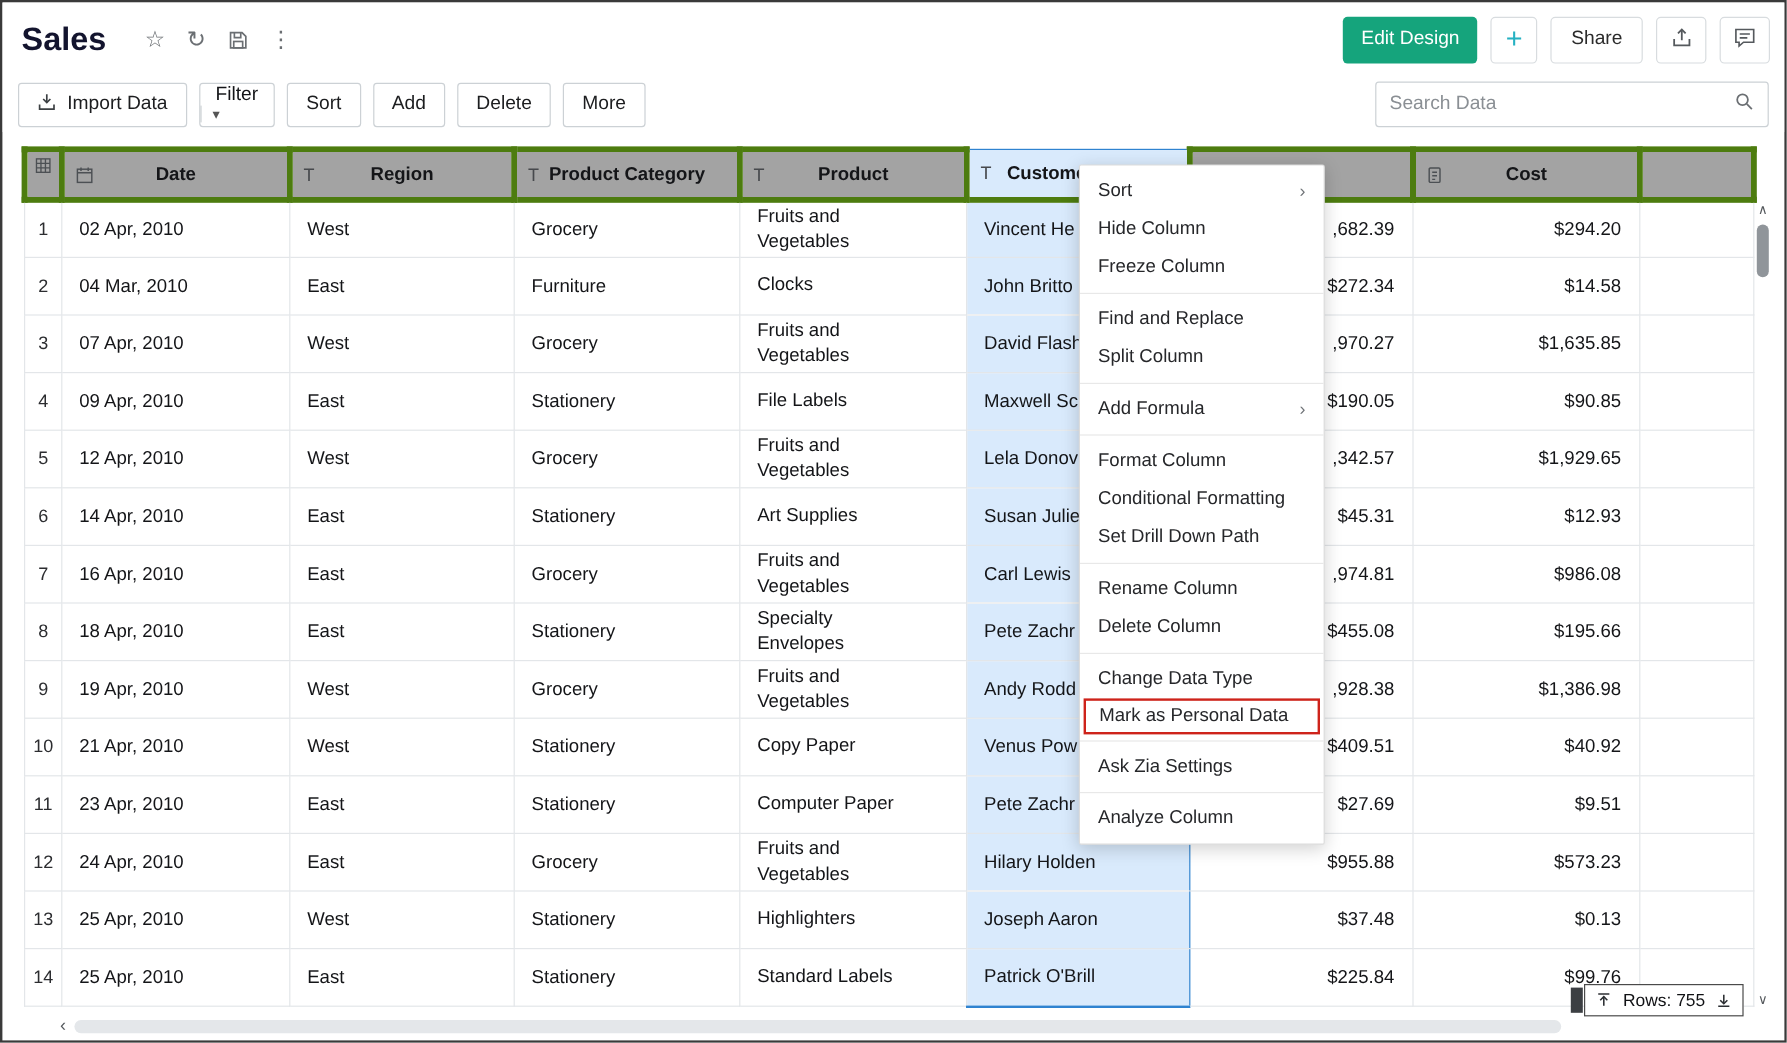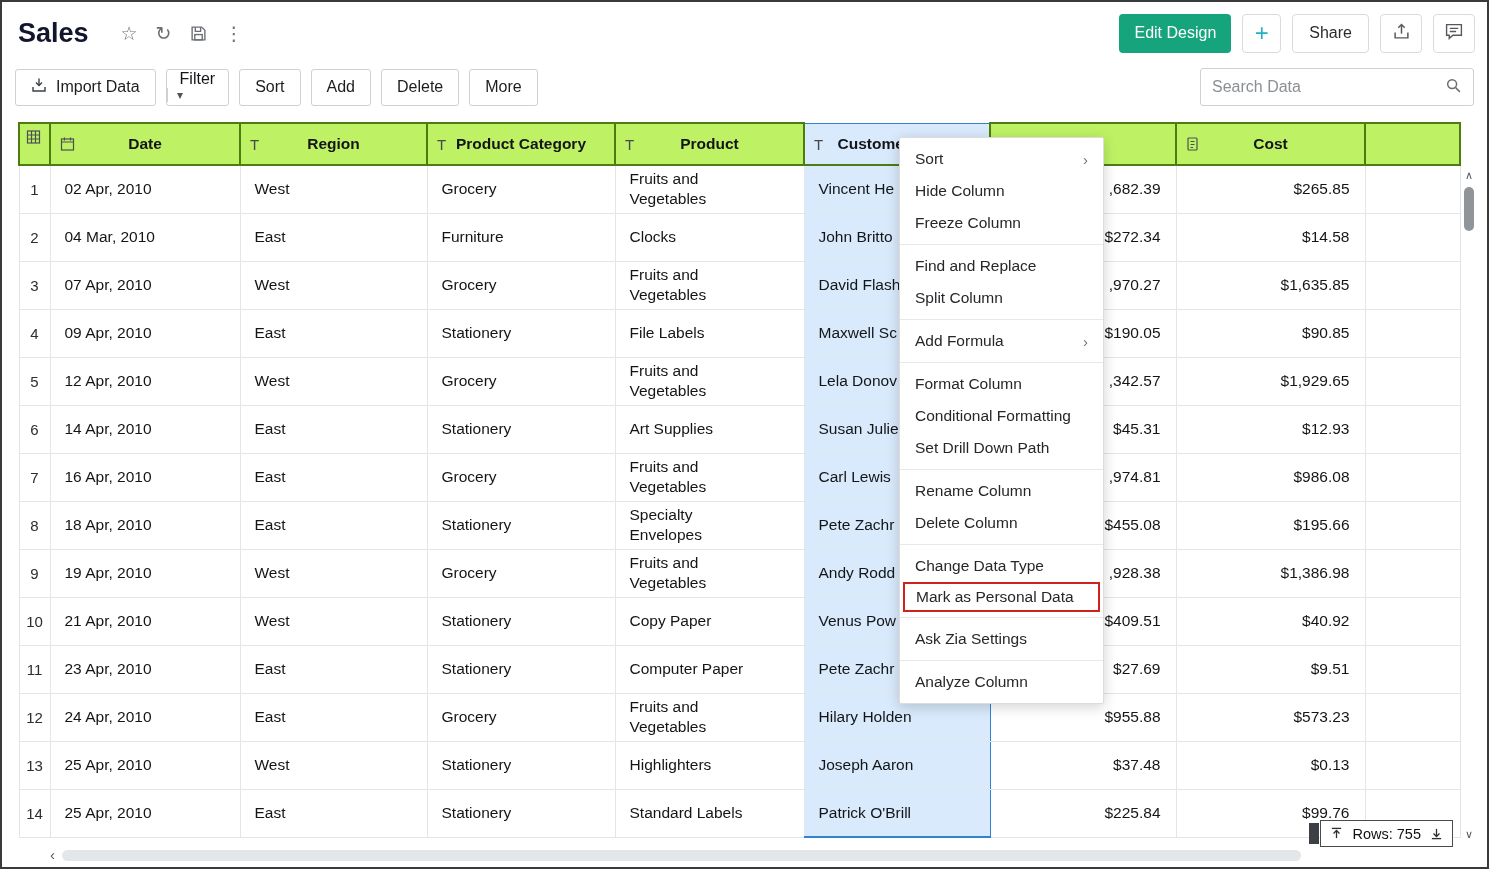--- a/index.html
+++ b/index.html
@@ -18,29 +18,29 @@
   .btn-green { background:#15a47c; color:#fff; border:none; border-radius:4px; font-size:16px; padding:1px 15px; height:39px; font-family:inherit; cursor:pointer; }
   .btn-plus { background:#fff; border:1px solid #d8dcdf; border-radius:4px; color:#25b1c2; font-size:24px; width:39px; height:39px; line-height:34px; text-align:center; cursor:pointer; font-family:inherit; }
   .btn-outline { background:#fff; border:1px solid #d8dcdf; border-radius:4px; color:#2b2b2b; font-size:16px; padding:0 16px; height:39px; font-family:inherit; cursor:pointer; }
   .btn-icon { background:#fff; border:1px solid #d8dcdf; border-radius:4px; width:42px; height:39px; display:flex; align-items:center; justify-content:center; color:#555; cursor:pointer; }
   
   .toolbar { position:absolute; left:0; top:62px; right:0; height:46px; display:flex; align-items:center; padding:0 13px; gap:10px; background:#fff; }
   .tbtn { display:flex; align-items:center; gap:9px; background:#fff; border:1px solid #ccd1d5; border-radius:3px; height:37px; padding:0 15px; font-size:16px; color:#1c1d1f; font-family:inherit; cursor:pointer; }
   .split { display:flex; align-items:stretch; border:1px solid #ccd1d5; border-radius:3px; height:37px;flex-direction:column; }
   .split .lbl { padding:0 13px; display:flex; align-items:center; font-size:16px; cursor:pointer; }
   .split .caret { width:26px; border-left:1px solid #ccd1d5; display:flex; align-items:center; justify-content:center; color:#555; font-size:12px; cursor:pointer; }
-  .search { margin-left:auto; width:274px; height:38px; border:1px solid #ccd1d5; border-radius:3px; display:flex; align-items:center; padding:0 11px; }
+  .search { margin-left:auto; width:328px; height:38px; border:1px solid #ccd1d5; border-radius:3px; display:flex; align-items:center; padding:0 11px; }
   .search input { border:none; outline:none; flex:1; font-size:16px; font-family:inherit; color:#333; background:transparent; }
   .search input::placeholder { color:#8a8f94; }
   .search svg { flex:0 0 auto; }
   
   .table-wrap { position:absolute; left:16px; top:120px; }
   table { border-collapse:collapse; table-layout:fixed; width:1441px; }
   th, td { overflow:hidden; }
-  th { height:42px; background:#bef264; border:2px solid #4d7c0f; font-size:15.5px; font-weight:700; color:#141518; position:relative; text-align:center; padding:0 6px; white-space:nowrap; cursor:pointer; }
+  th { height:42px; background:#a3a3a3; border:5px solid #4d7c0f; font-size:15.5px; font-weight:700; color:#141518; position:relative; text-align:center; padding:0 6px; white-space:nowrap; cursor:pointer; }
   td { height:48px; border:1px solid #e3e6e9; font-size:15.5px; color:#141518; padding:0 14px; background:#fff; white-space:nowrap; cursor:default; }
   td.c-num { text-align:center; padding:0 2px; color:#2c2d30; font-size:15px; }
   td.c-product { white-space:normal; line-height:1.3; padding-right:42px; }
   td.c-sales, td.c-cost { text-align:right; padding-right:15px; }
   td.sel { background:#d9eafc; border-left:1px solid #2f83d0; border-right:1px solid #2f83d0; }
   th.sel { background:#d9eafc; border-left:1px solid #2f83d0; border-right:1px solid #2f83d0; border-top:1px solid #2f83d0; }
   tr.last td.sel { border-bottom:2px solid #2f83d0; }
   .hicon-left { position:absolute; left:9px; top:50%; transform:translateY(-50%); color:#4c5054; display:flex; align-items:center; }
   .t-icon { font-size:15px; font-weight:400; color:#47494d; }
   
@@ -202,21 +202,21 @@
       </thead>
       <tbody>
         <tr>
           <td class="c-num">1</td>
           <td>02 Apr, 2010</td>
           <td>West</td>
           <td>Grocery</td>
           <td class="c-product">Fruits and Vegetables</td>
           <td class="sel">Vincent He</td>
           <td class="c-sales">,682.39</td>
-          <td class="c-cost">$265.85</td>
+          <td class="c-cost">$294.20</td>
           <td></td>
         </tr>
         <tr>
           <td class="c-num">2</td>
           <td>04 Mar, 2010</td>
           <td>East</td>
           <td>Furniture</td>
           <td class="c-product">Clocks</td>
           <td class="sel">John Britto</td>
           <td class="c-sales">$272.34</td>

